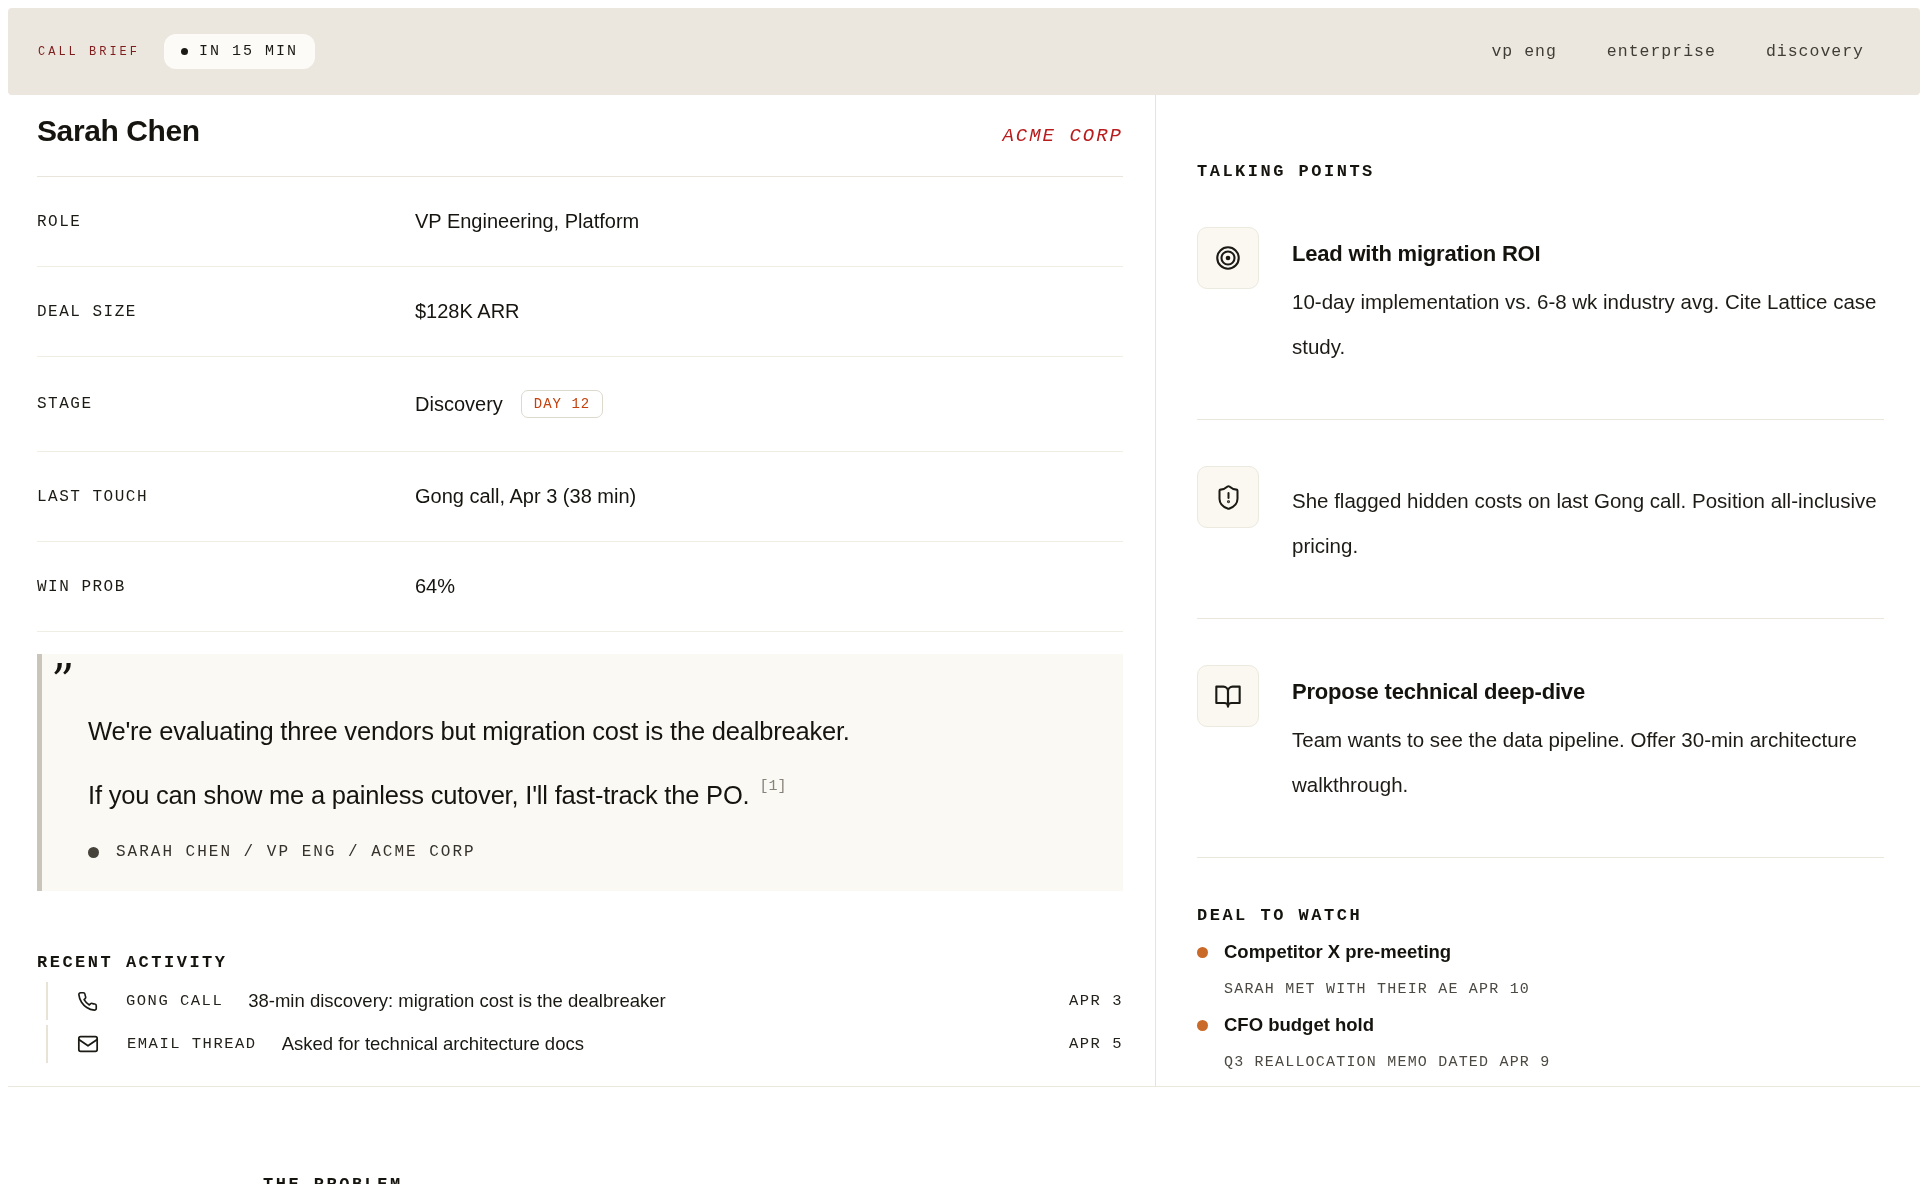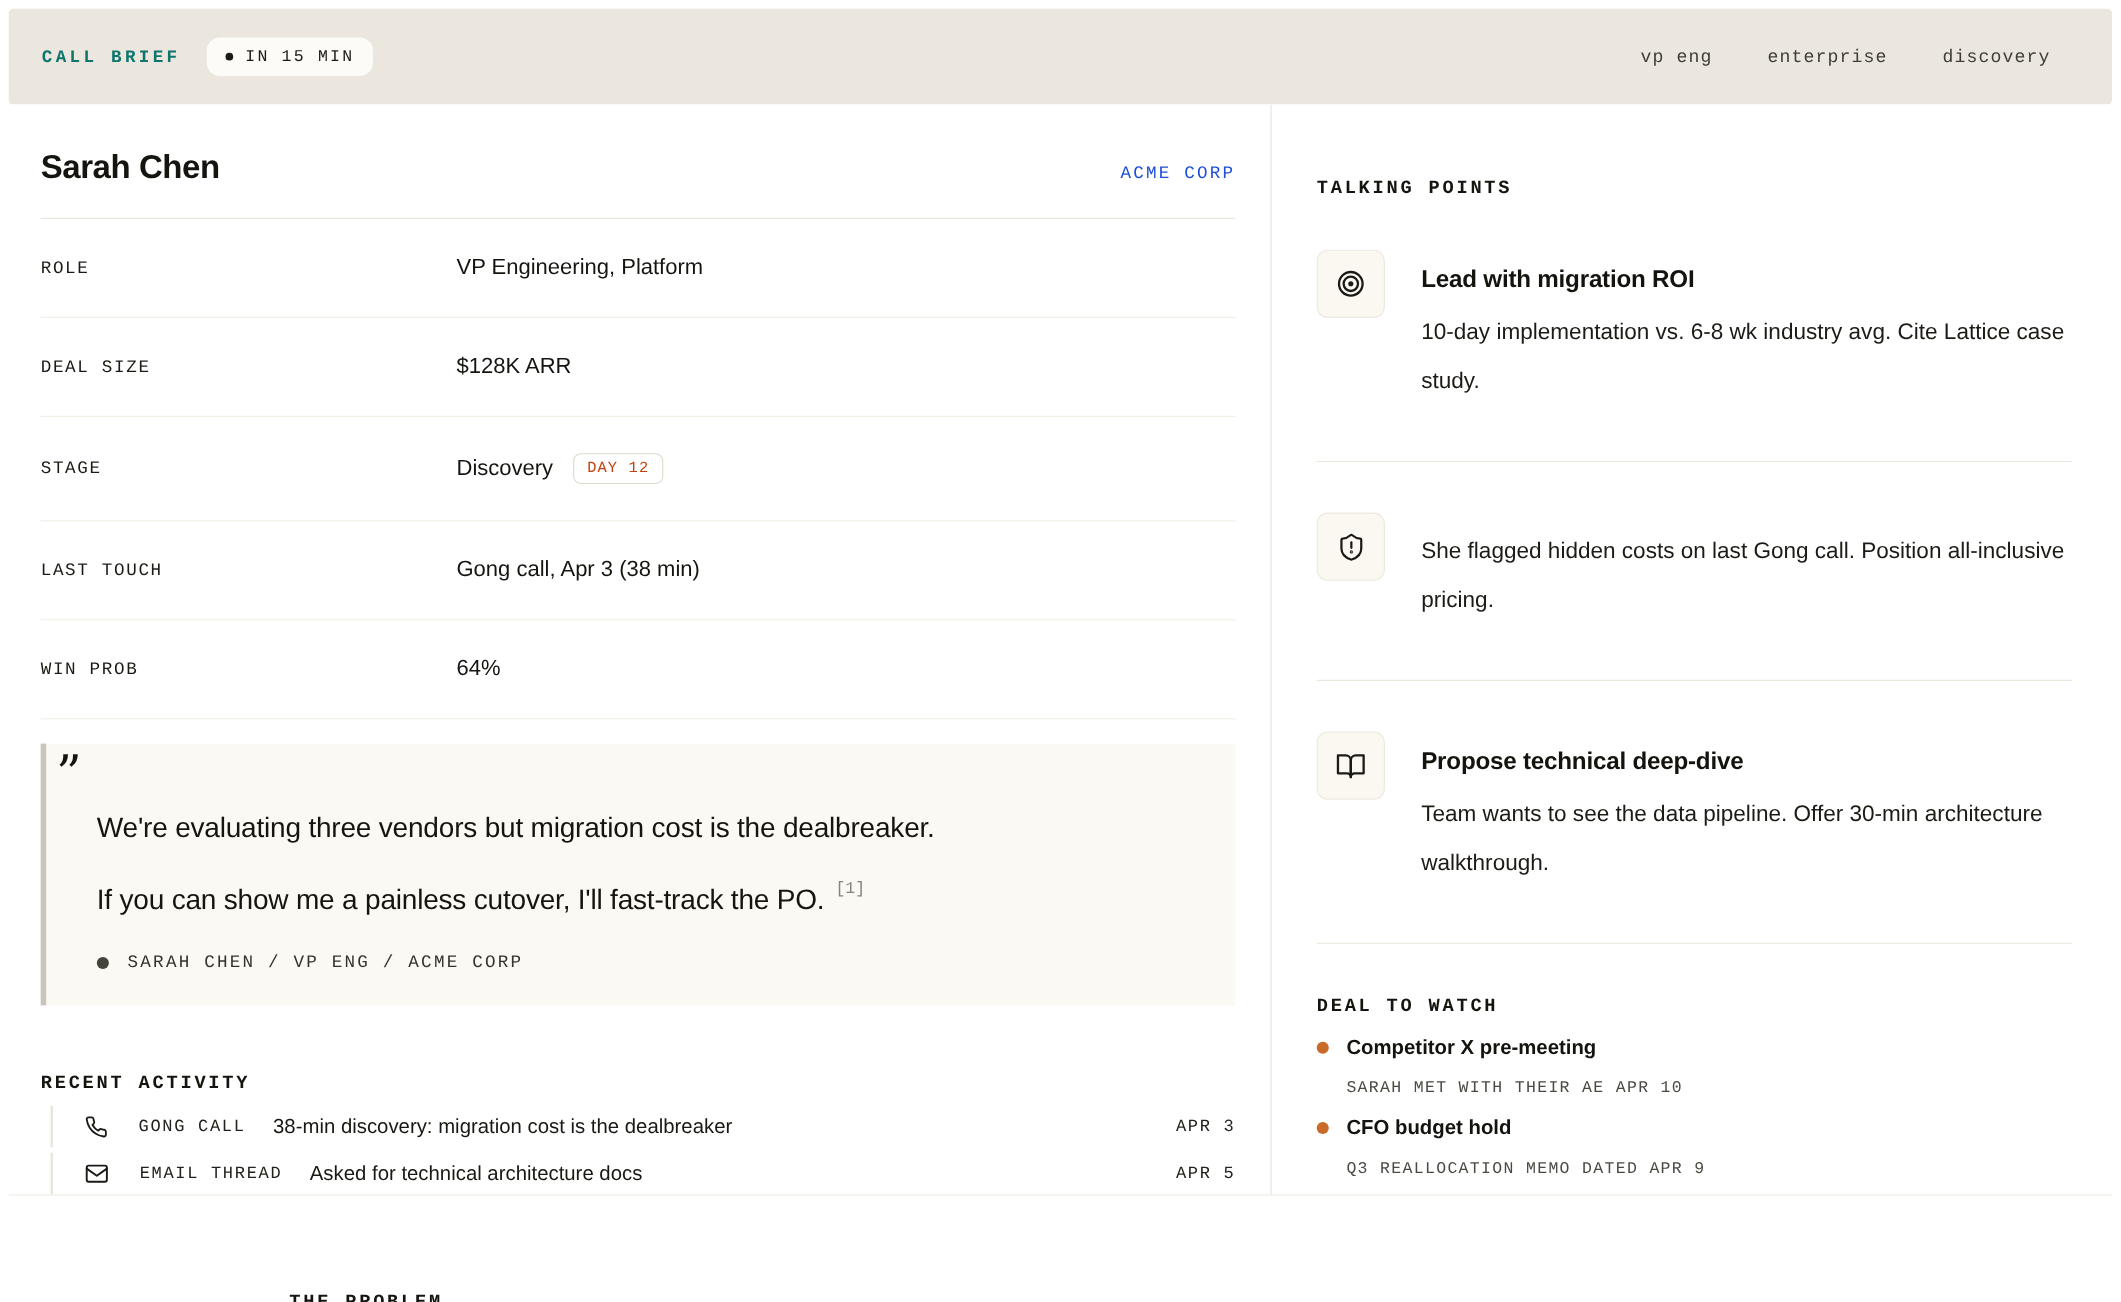--- a/index.html
+++ b/index.html
@@ -4,42 +4,42 @@
 <style>
   * { margin:0; padding:0; box-sizing:border-box; }
   html,body { width:1928px; height:1184px; background:#ffffff; overflow:hidden;
               font-family:"Liberation Sans","DejaVu Sans",sans-serif; color:#191812; }
   .mono { font-family:"Liberation Mono","DejaVu Sans Mono",monospace; }
 
   
   .topbar { position:absolute; left:8px; top:8px; right:8px; height:87px;
             background:#EBE7DE; border-radius:4px; display:flex; align-items:center;
             padding:0 30px; }
-  .brand { font-family:"Liberation Mono","DejaVu Sans Mono",monospace; font-weight:bold;
-           font-size:16px; letter-spacing:3px; color:#0f766e; }
+  .brand { font-family:"Liberation Mono","DejaVu Sans Mono",monospace; font-weight:normal;
+           font-size:12px; letter-spacing:3px; color:#7f1d1d; }
   .countdown { margin-left:24px; background:#FCFBF8; border-radius:12px; padding:9px 17px;
                display:flex; align-items:center; gap:11px;
                font-family:"Liberation Mono","DejaVu Sans Mono",monospace;
                font-size:15px; letter-spacing:2px; color:#1b1a14; }
   .cdot { width:7px; height:7px; border-radius:50%; background:#1b1a14; }
   .tags { margin-left:auto; margin-right:26px; display:flex; gap:50px;
           font-family:"Liberation Mono","DejaVu Sans Mono",monospace;
           font-size:16.5px; letter-spacing:1px; color:#3F3D36; }
   .tag { cursor:default;text-align:center; }
 
   
   .card { position:absolute; left:8px; top:95px; right:8px; height:992px; background:#fff;
           display:flex; border-bottom:1px solid #EBE7DC; overflow:hidden; }
 
   
   .left { width:1147px; padding:0 32px 0 29px; }
   .head-row { display:flex; align-items:baseline; justify-content:space-between;
-              padding:40px 0 27px 0; border-bottom:1px solid #E9E5DA; }
+              padding:18px 0 27px 0; border-bottom:1px solid #E9E5DA; }
   .name { font-size:30px; font-weight:600; letter-spacing:-0.4px; color:#15140f; line-height:36px; }
-  .company { font-size:16px; letter-spacing:2px; color:#1d4ed8; }
+  .company { font-size:19px; letter-spacing:2px; color:#b91c1c;font-style:italic; }
 
   .irow { display:flex; align-items:center; padding:33px 0; border-bottom:1px solid #F0EDE3; }
   .ilabel { width:378px; flex:none; font-size:16px; letter-spacing:1.5px; color:#1b1a14; }
   .ival { font-size:20px; color:#15140f; display:flex; align-items:center; }
   .day-badge { margin-left:18px; border:1px solid #DDD9CC; border-radius:7px; padding:5px 12px;
                font-family:"Liberation Mono","DejaVu Sans Mono",monospace;
                font-size:14px; letter-spacing:1px; color:#c2410c; background:#fff; }
 
   .quote { position:relative; margin-top:22px; background:#FAF9F3; border-left:5px solid #C9C5BA;
            padding:50px 40px 30px 46px; }

